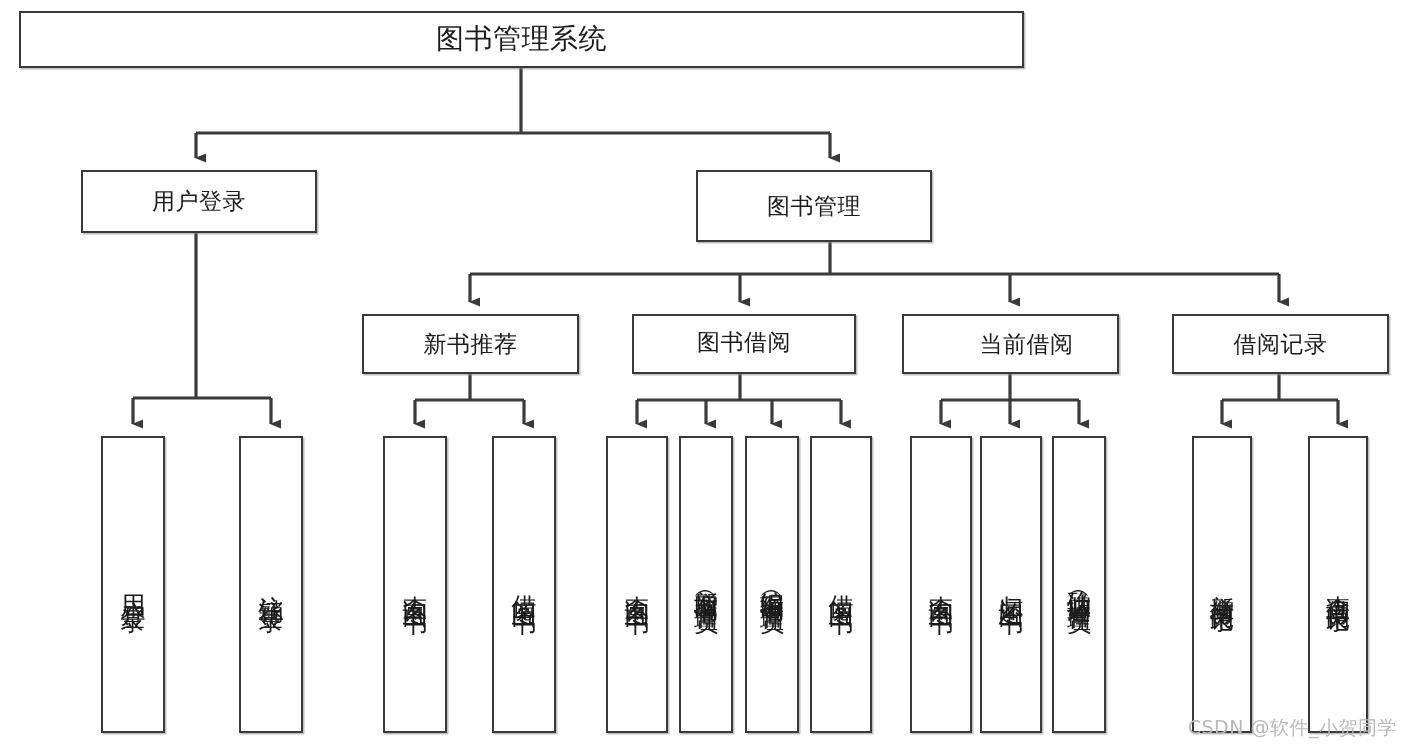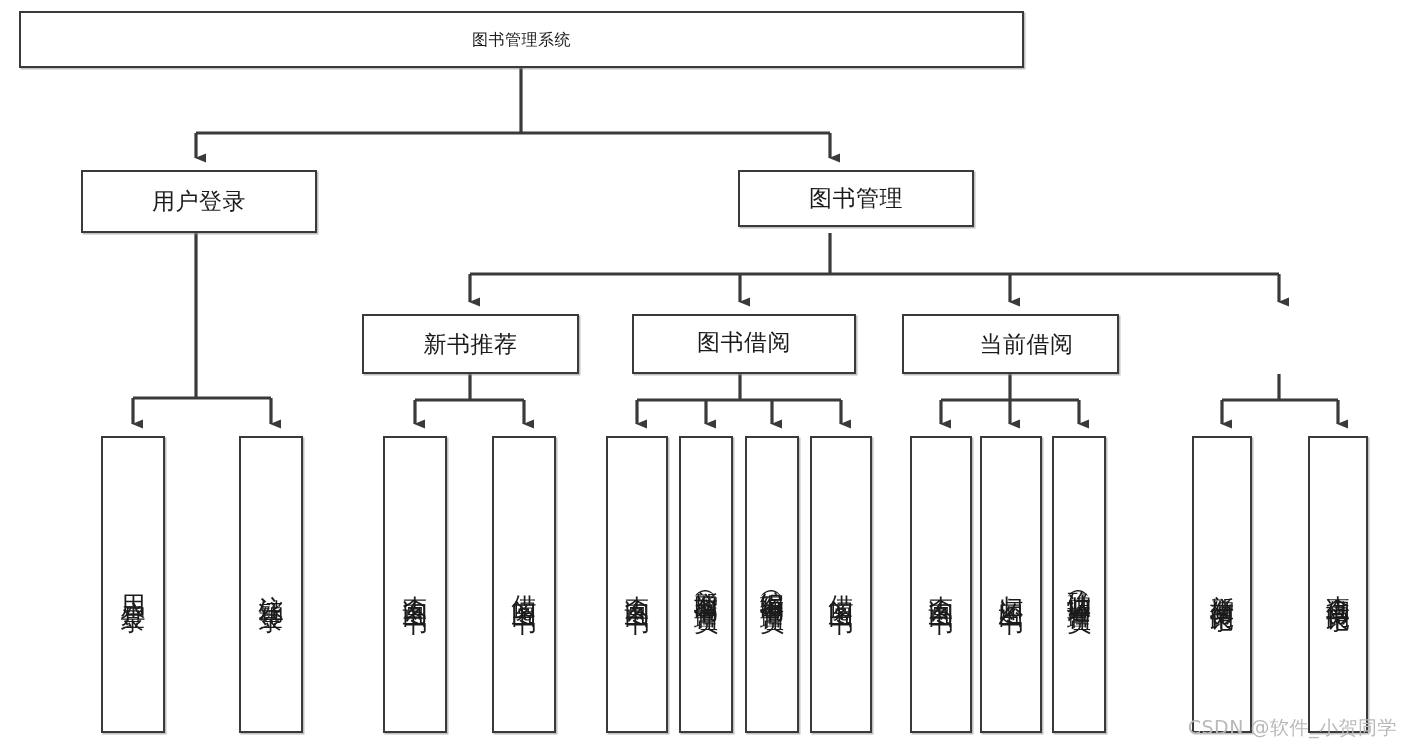--- a/index.html
+++ b/index.html
@@ -40,21 +40,21 @@
     color: #1b1b1b;
     letter-spacing: 0.5px;
     white-space: nowrap;
     line-height: 1.08;
   }
   
   .node.horiz .label {
     font-size: 23px;
   }
   .node.root .label {
-    font-size: 16px;
+    font-size: 28px;
   }
   
   .node.vert {
     align-items: center;
     justify-content: center;
   }
   .node.vert .label {
     writing-mode: vertical-rl;
     text-orientation: upright;
     font-size: 25px;
@@ -135,36 +135,39 @@
   </svg>
 
   <div class="node horiz root" style="left:19px; top:11px; width:1005px; height:57px;">
     <span class="label">图书管理系统</span>
   </div>
 
   <div class="node horiz" style="left:81px; top:170px; width:236px; height:63px;">
     <span class="label">用户登录</span>
   </div>
 
-  <div class="node horiz" style="left:738px; top:170px; width:236px; height:57px;">
+  <div class="node horiz" style="left:696px; top:170px; width:236px; height:72px;">
     <span class="label">图书管理</span>
   </div>
 
   <div class="node horiz" style="left:362px; top:314px; width:217px; height:60px;">
     <span class="label">新书推荐</span>
   </div>
 
   <div class="node horiz" style="left:632px; top:314px; width:224px; height:60px;font-family:Liberation Mono, monospace;">
     <span class="label">图书借阅</span>
   </div>
 
   <div class="node horiz" style="left:902px; top:314px; width:217px; height:60px;padding-left:32px;">
     <span class="label">当前借阅</span>
   </div>
 
+  <div class="node horiz" style="left:1172px; top:314px; width:217px; height:60px;">
+    <span class="label">借阅记录</span>
+  </div>
 
   <div class="node vert" style="left:101px; top:436px; width:64px; height:297px;">
     <span class="label">用户登录</span>
   </div>
 
   <div class="node vert" style="left:239px; top:436px; width:64px; height:297px;">
     <span class="label">注销登录</span>
   </div>
 
   <div class="node vert" style="left:383px; top:436px; width:64px; height:297px;">

